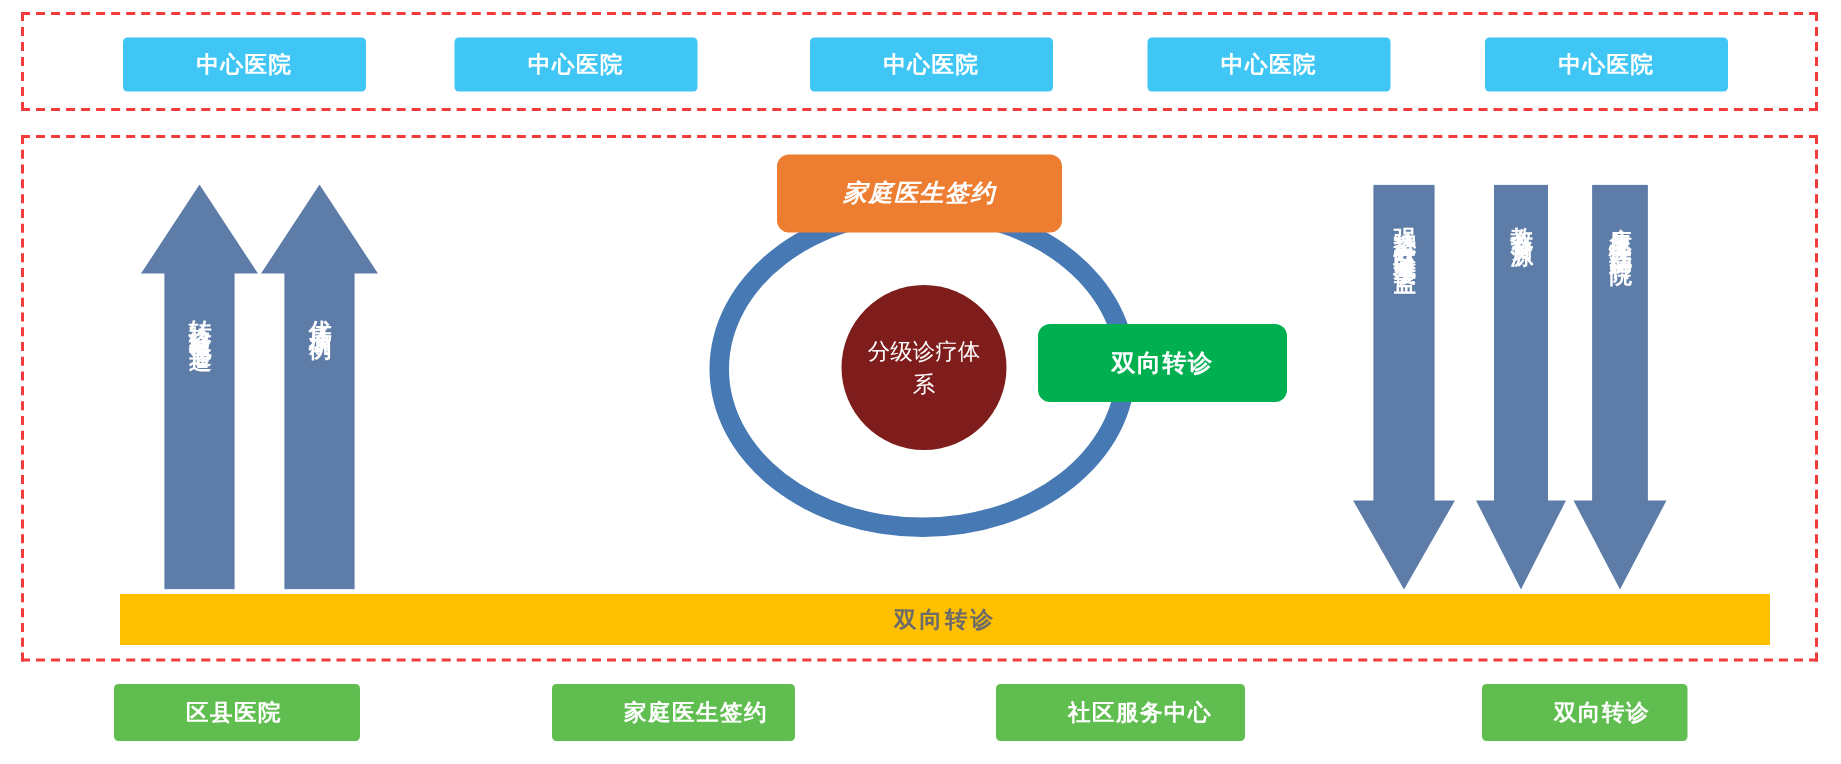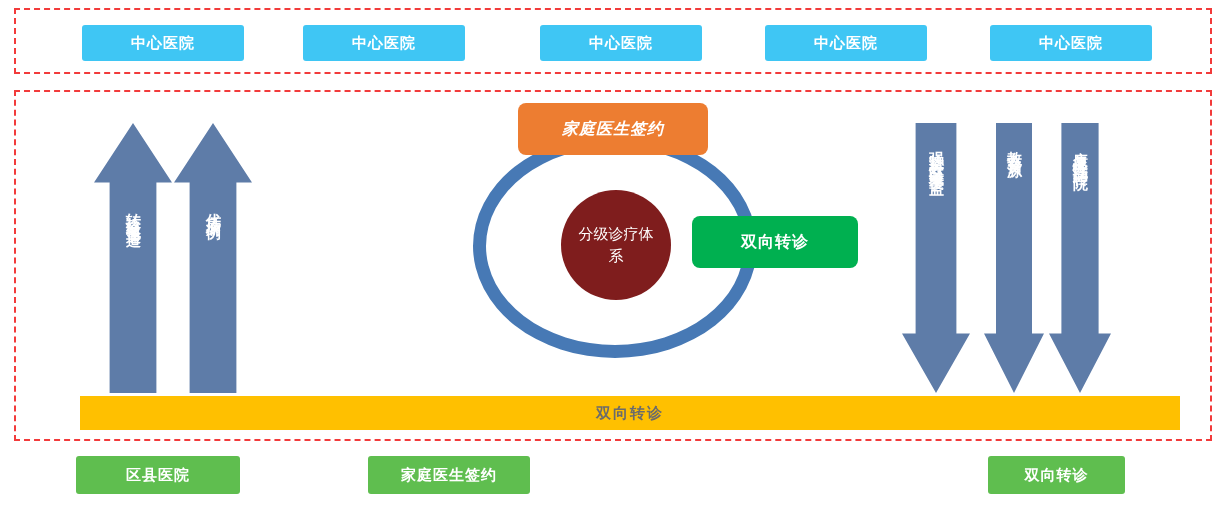--- a/index.html
+++ b/index.html
@@ -29,23 +29,24 @@
     border-radius: 3px;
     display: flex; align-items: center; justify-content: center;
     color: #ffffff; font-weight: bold; font-size: 15px;
     letter-spacing: 1px;
   }
   .bottom-box {
     position: absolute;
     top: 456px; height: 38px;
     background: #5fbe4f;
     border-radius: 3px;
-    display: flex; align-items: center; justify-content: center;
+    display: flex; align-items: center; justify-content: flex-start;
     color: #ffffff; font-weight: bold; font-size: 15px;
     letter-spacing: 1px;
+    padding-left: 48px;
   }
 
   .arrow {
     position: absolute;
     top: 123px; height: 270px;
     background: #5e7ca8;
   }
   .arrow.up {
     clip-path: polygon(50% 0%, 100% 22%, 80% 22%, 80% 100%, 20% 100%, 20% 22%, 0% 22%);
   }
@@ -166,17 +167,20 @@
   <div class="data-bar">
       <span>双向转诊</span>
     </div>
 
   <div class="bottom-box" style="left:76px;width:164px">
       <span>区县医院</span>
     </div>
   <div class="bottom-box" style="left:368px;width:162px">
       <span>家庭医生签约</span>
     </div>
+  <div class="bottom-box" style="left:664px;width:166px">
+      <span>社区服务中心</span>
+    </div>
   <div class="bottom-box" style="left:988px;width:137px">
       <span>双向转诊</span>
     </div>
 
 </div>
 
 </body></html>

